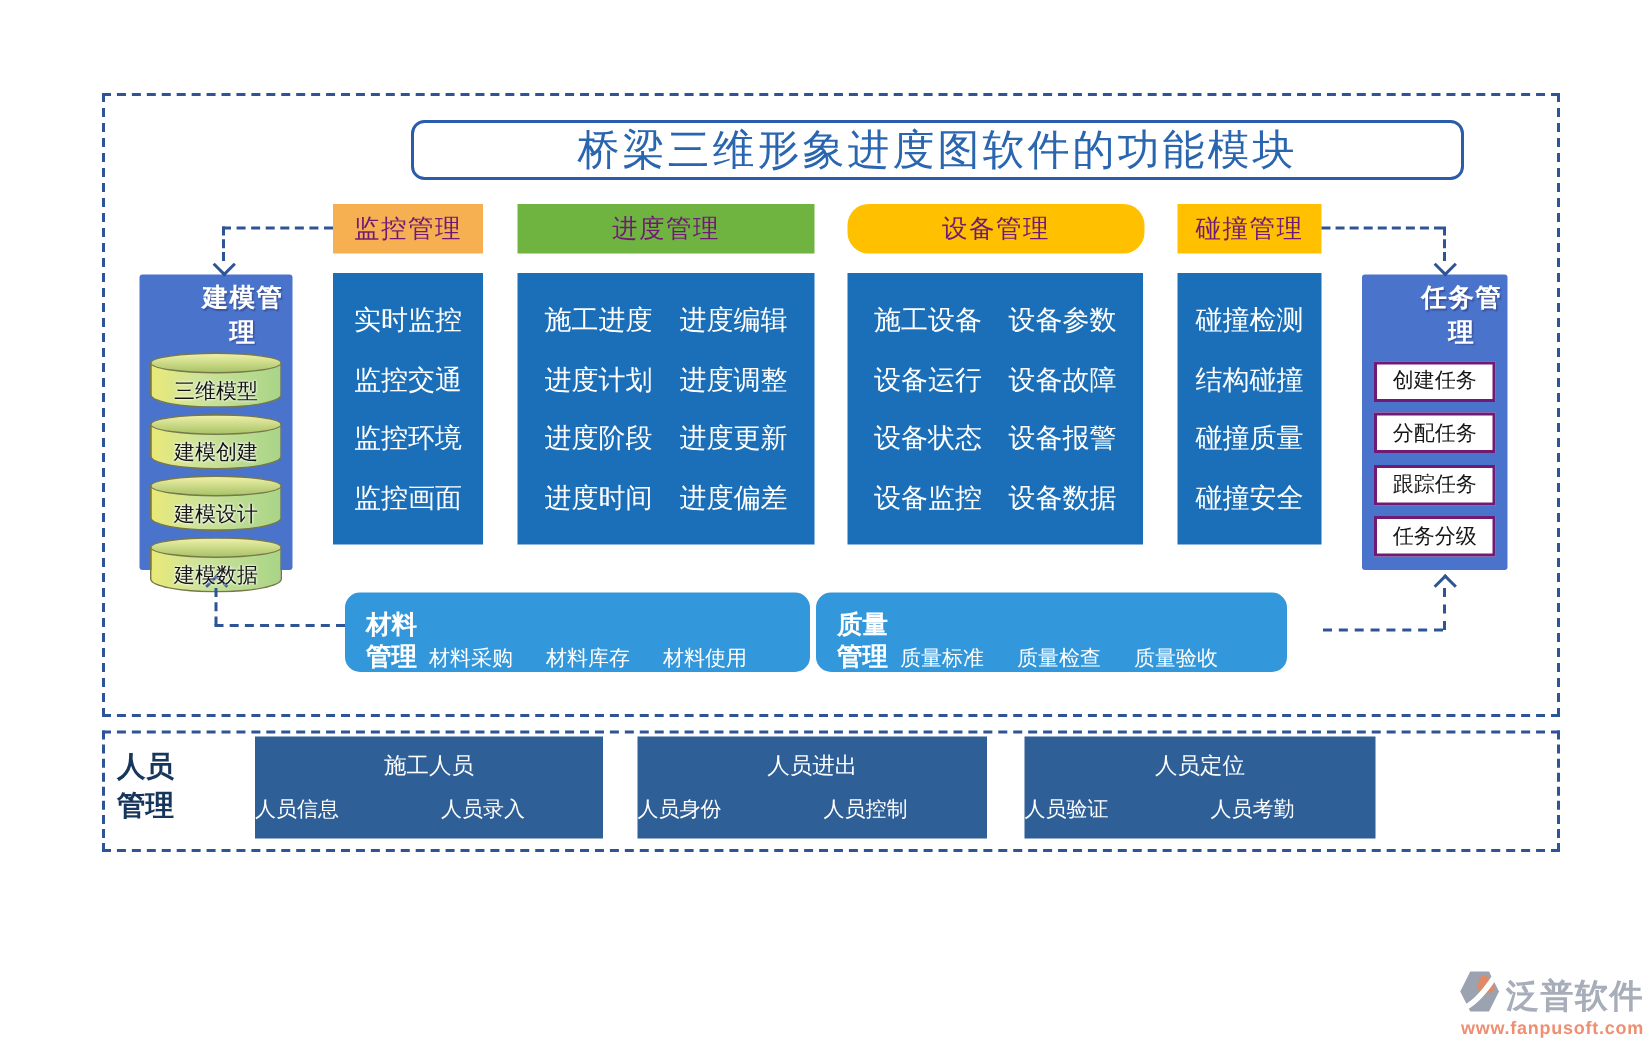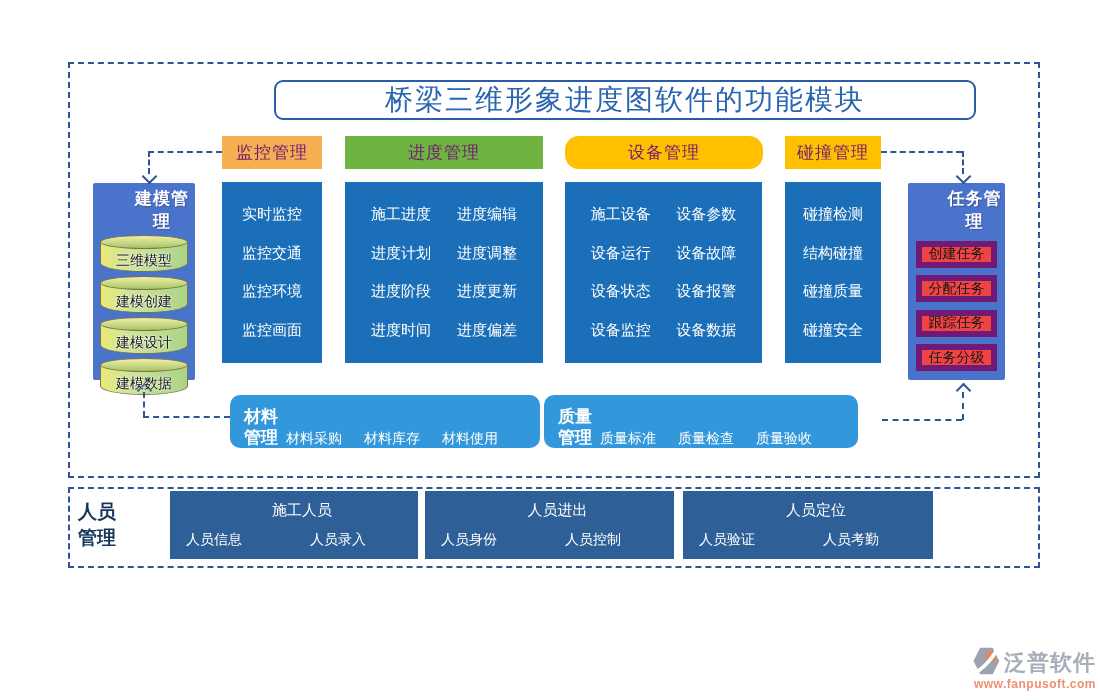--- a/index.html
+++ b/index.html
@@ -25,21 +25,21 @@
     border:2.5px solid #2A5CAA;border-radius:9px;display:flex;align-items:center;justify-content:center;
     font-family:"Liberation Serif","DejaVu Serif",serif;font-size:28px;color:var(--title-blue);letter-spacing:2px;box-sizing:border-box;margin-left:42px;}
 
   .hdr{position:absolute;top:136px;height:33px;display:flex;align-items:center;justify-content:center;
     color:#701a75;font-weight:normal;font-size:17px;letter-spacing:1px;}
   .hdr-monitor{left:222px;width:100px;background:var(--header-orange);}
   .hdr-progress{left:345px;width:198px;background:var(--header-green);}
   .hdr-device{left:565px;width:198px;background:var(--header-gold);border-radius:14px;}
   .hdr-collision{left:785px;width:96px;background:var(--header-gold);}
 
-  .col{position:absolute;top:182px;height:181px;background:var(--column-blue);color:#fff;font-size:15px;
+  .col{position:absolute;top:182px;height:181px;background:var(--column-blue);color:#fff;font-size:18px;
     display:flex;flex-direction:column;justify-content:space-evenly;box-sizing:border-box;padding:4px 0;}
   .col-monitor{left:222px;width:100px;}
   .col-progress{left:345px;width:198px;}
   .col-device{left:565px;width:197px;}
   .col-collision{left:785px;width:96px;}
   .col .row{display:flex;justify-content:space-evenly;}
   .col .cell{text-align:center;white-space:nowrap;}
 
   .side-box{position:absolute;top:183px;height:197px;background:var(--box-blue);box-sizing:border-box;
     border-radius:2px;}
@@ -50,39 +50,39 @@
 
   .cyl{position:relative;width:88px;height:37px;margin:2px auto 4px;}
   .cyl .top{position:absolute;left:0;top:0;width:100%;height:14px;border-radius:50%;
     background:linear-gradient(180deg,#eef0a8,#a9c468);border:1px solid #77774a;box-sizing:border-box;z-index:2;}
   .cyl .body{position:absolute;left:0;top:7px;width:100%;height:30px;
     background:linear-gradient(90deg,#e9e977,#cfe49a 35%,#a9d487);
     border:1px solid #77774a;border-top:none;border-radius:0 0 44px 44px / 0 0 9px 9px;box-sizing:border-box;}
   .cyl .lbl{position:absolute;left:0;right:0;bottom:2px;text-align:center;color:#151515;font-size:14px;
     z-index:3;text-shadow:0 0 2px #fff,0 0 2px #fff;white-space:nowrap;}
 
-  .task-item{width:81px;height:27px;margin:7.5px auto 0;background:#ef4444;border:6px solid #701a75;
+  .task-item{width:81px;height:27px;margin:7.5px auto 0;background:#ffffff;border:2px solid #701a75;
     display:flex;align-items:center;justify-content:center;color:#151515;font-size:14px;box-sizing:border-box;}
 
   .pill{position:absolute;top:395px;height:53px;background:var(--light-blue);border-radius:10px;color:#fff;
     display:flex;align-items:flex-end;box-sizing:border-box;}
   .pill-material{left:230px;width:310px;}
   .pill-quality{left:544px;width:314px;}
   .pill .ttl{font-weight:bold;font-size:17px;line-height:1.2;margin:0 8px 0 14px;white-space:nowrap;}
   .pill .items{display:flex;gap:22px;font-size:14px;white-space:nowrap;}
 
   .hline{position:absolute;border-top:2px dashed var(--dashed);}
   .vline{position:absolute;border-left:2px dashed var(--dashed);}
   .arr{position:absolute;width:9px;height:9px;border-left:2px solid var(--dashed);border-bottom:2px solid var(--dashed);}
   .arr-down{transform:rotate(-45deg);}
   .arr-up{transform:rotate(135deg);}
 
   .personnel-label{position:absolute;left:78px;top:499px;font-size:19px;font-weight:bold;color:#17365D;line-height:1.35;}
   .pgroup{position:absolute;top:491px;height:68px;background:var(--dark-blue);color:#fff;
-    display:flex;flex-direction:column;justify-content:space-evenly;padding-left:16px;}
+    display:flex;flex-direction:column;justify-content:space-evenly;}
   .pg-1{left:170px;width:232px;}
   .pg-2{left:425px;width:233px;}
   .pg-3{left:683px;width:234px;}
   .pgroup .t{text-align:center;font-size:15px;}
   .pgroup .r{display:flex;justify-content:flex-start;gap:68px;font-size:14px;}
 
   .logo{position:absolute;left:946px;top:646px;width:150px;}
   .logo-row{display:flex;align-items:center;justify-content:flex-end;gap:3px;}
   .logo-name{font-size:22px;font-weight:bold;color:#A7ADB9;letter-spacing:1px;white-space:nowrap;}
   .logo-url{font-size:12px;color:#EE8F72;text-align:right;margin-top:-3px;font-weight:bold;letter-spacing:.5px;}

